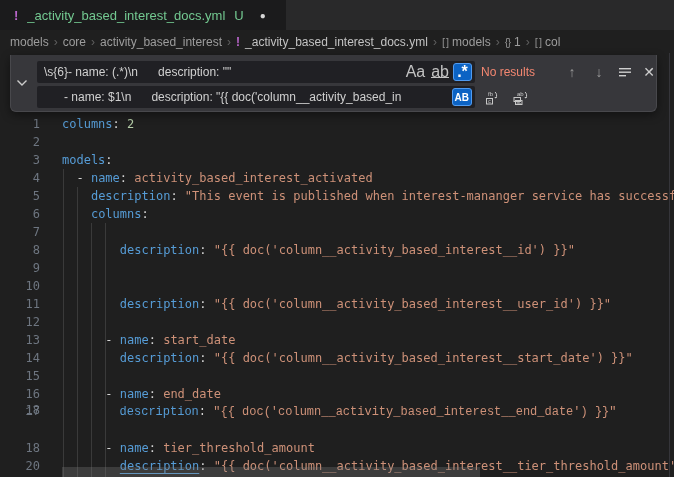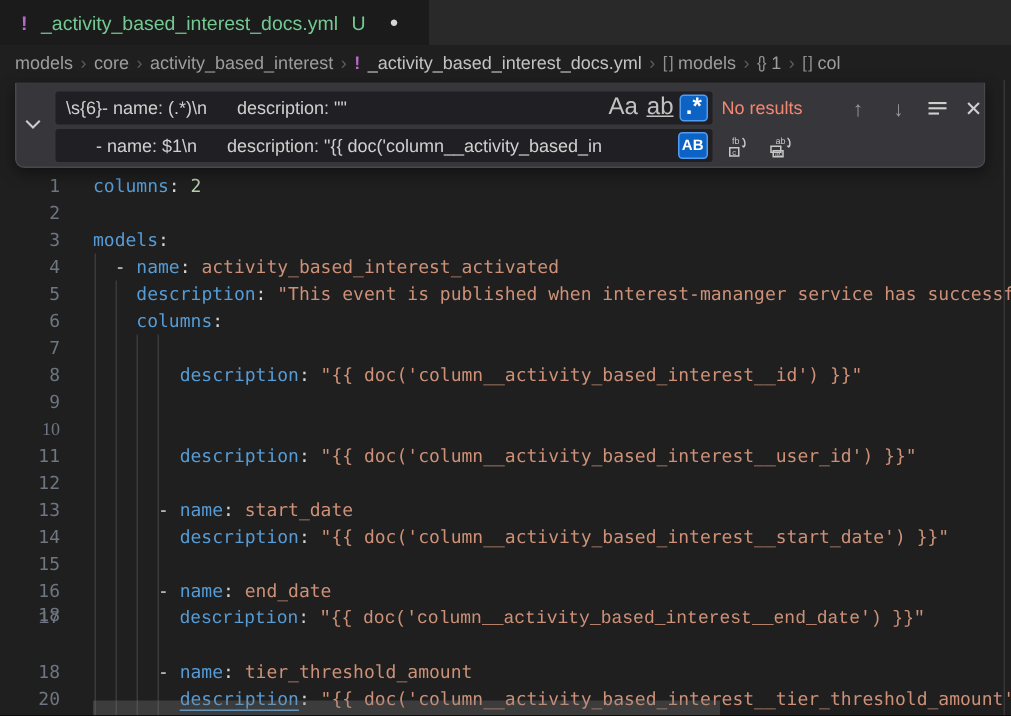--- a/index.html
+++ b/index.html
@@ -128,21 +128,21 @@
     <div id="code-lines">
         <div class="code-line" style="top: 62px;"><span class="ln">1</span><span class="ct"><span class="tk-key">columns</span><span class="tk-pun">: </span><span class="tk-num">2</span></span></div>
         <div class="code-line" style="top: 80px;"><span class="ln">2</span><span class="ct"></span></div>
         <div class="code-line" style="top: 98px;"><span class="ln">3</span><span class="ct"><span class="tk-key">models</span><span class="tk-pun">:</span></span></div>
         <div class="code-line" style="top: 116px;"><span class="ln">4</span><span class="ct"><span class="tk-pun">  - </span><span class="tk-key">name</span><span class="tk-pun">: </span><span class="tk-str">activity_based_interest_activated</span></span></div>
         <div class="code-line" style="top: 134px;"><span class="ln">5</span><span class="ct"><span class="tk-pun">    </span><span class="tk-key">description</span><span class="tk-pun">: </span><span class="tk-str">"This event is published when interest-mananger service has successf</span></span></div>
         <div class="code-line" style="top: 152px;"><span class="ln">6</span><span class="ct"><span class="tk-pun">    </span><span class="tk-key">columns</span><span class="tk-pun">:</span></span></div>
         <div class="code-line" style="top: 170px;"><span class="ln">7</span></div>
         <div class="code-line" style="top: 188px;"><span class="ln">8</span><span class="ct"><span class="tk-pun">        </span><span class="tk-key">description</span><span class="tk-pun">: </span><span class="tk-str">"{{ doc('column__activity_based_interest__id') }}"</span></span></div>
         <div class="code-line" style="top: 206px;"><span class="ln">9</span><span class="ct"></span></div>
-        <div class="code-line" style="top: 224px; font-family: Liberation Serif, serif;"><span class="ln">10</span></div>
+        <div class="code-line" style="top: 224px;"><span class="ln">10</span></div>
         <div class="code-line" style="top: 242px;"><span class="ln">11</span><span class="ct"><span class="tk-pun">        </span><span class="tk-key">description</span><span class="tk-pun">: </span><span class="tk-str">"{{ doc('column__activity_based_interest__user_id') }}"</span></span></div>
         <div class="code-line" style="top: 260px;"><span class="ln">12</span><span class="ct"></span></div>
         <div class="code-line" style="top: 278px;"><span class="ln">13</span><span class="ct"><span class="tk-pun">      - </span><span class="tk-key">name</span><span class="tk-pun">: </span><span class="tk-str">start_date</span></span></div>
         <div class="code-line" style="top: 296px; padding-left: 32px;"><span class="ln">14</span><span class="ct"><span class="tk-pun">        </span><span class="tk-key">description</span><span class="tk-pun">: </span><span class="tk-str">"{{ doc('column__activity_based_interest__start_date') }}"</span></span></div>
         <div class="code-line" style="top: 314px;"><span class="ln">15</span><span class="ct"></span></div>
         <div class="code-line" style="top: 332px;"><span class="ln">16</span><span class="ct"><span class="tk-pun">      - </span><span class="tk-key">name</span><span class="tk-pun">: </span><span class="tk-str">end_date</span></span></div>
         <div class="code-line" style="top: 350px; font-family: Liberation Mono, monospace;"><span class="ln">17</span><span class="ct"><span class="tk-pun">        </span><span class="tk-key">description</span><span class="tk-pun">: </span><span class="tk-str">"{{ doc('column__activity_based_interest__end_date') }}"</span></span></div>
         <div class="code-line" style="top: 348px;"><span class="ln">18</span><span class="ct"></span></div>
         <div class="code-line" style="top: 386px;"><span class="ln">18</span><span class="ct"><span class="tk-pun">      - </span><span class="tk-key">name</span><span class="tk-pun">: </span><span class="tk-str">tier_threshold_amount</span></span></div>
         <div class="code-line" style="top: 404px;"><span class="ln">20</span><span class="ct"><span class="tk-pun">        </span><span class="tk-key tk-u">description</span><span class="tk-pun">: </span><span class="tk-str">"{{ doc('column__activity_based_interest__tier_threshold_amount'</span></span></div>

